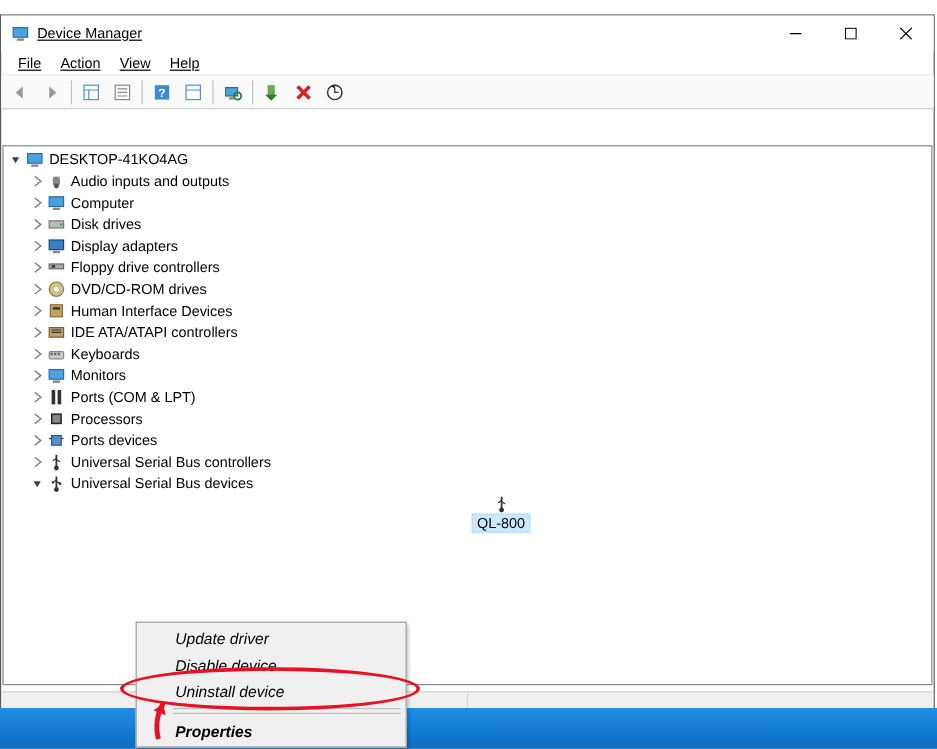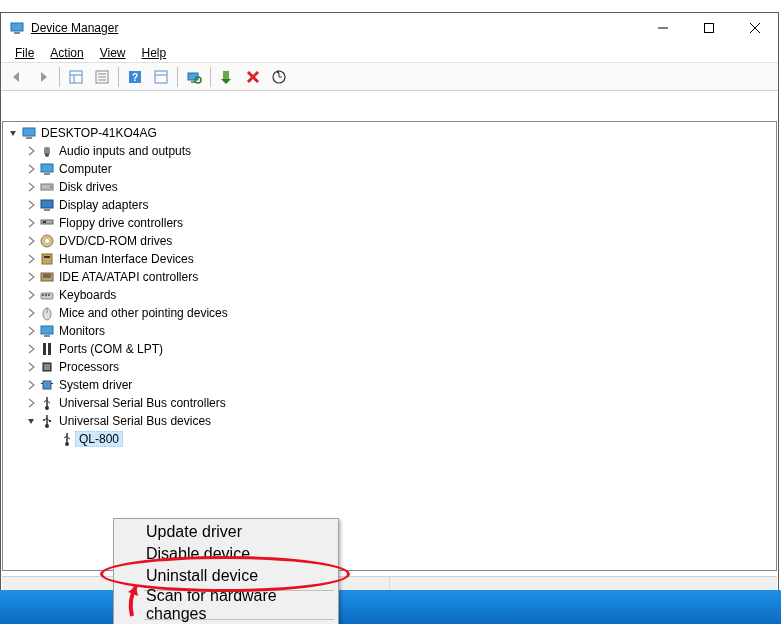--- a/index.html
+++ b/index.html
@@ -22,28 +22,28 @@
 .tool-sep { width: 1px; height: 20px; background: #c0c0c0; margin: 0 2px; }
 
 .tree { position: absolute; left: 1px; right: 1px; top: 80px; bottom: 30px; border: 1px solid #828790; overflow: auto; background: #fff; padding-top: 2px; margin-top: 28px; }
 .tree-row { height: 18px; display: flex; align-items: center; font-size: 12px; white-space: nowrap; }
 .tree-row .label { padding-left: 4px; }
 .tree-row.selected .label { background: #cce8ff; border: 1px dotted #99d1ff; padding: 0 3px; }
 .expander { width: 12px; height: 12px; display: flex; align-items: center; justify-content: center; margin-right: 2px; }
 .dev-icon { width: 16px; height: 16px; display: flex; align-items: center; justify-content: center; }
 .indent1 { padding-left: 4px; }
 .indent2 { padding-left: 22px; }
-.indent3 { padding-left: 56px; }
+.indent3 { padding-left: 56px; flex-direction: column; }
 
 .statusbar { position: absolute; left: 1px; right: 1px; bottom: 1px; height: 24px; background: #f0f0f0; border-top: 1px solid #d0d0d0; display: flex; }
 .statusbar .cell { flex:1; border-right: 1px solid #d8d8d8; }
 .statusbar .cell:last-child { border-right: none; }
 
 .context-menu { position: absolute; left: 113px; top: 518px; width: 226px; background: #f0f0f0; border: 1px solid #a0a0a0; box-shadow: 2px 2px 3px rgba(0,0,0,.25); padding: 2px; z-index: 50; }
-.ctx-item { height: 22px; display: flex; align-items: center; padding-left: 30px; font-size: 16px; }
+.ctx-item { height: 22px; display: flex; align-items: center; padding-left: 30px; font-size: 13px; font-style: italic; }
 .ctx-item.bold { font-weight: bold; }
 .ctx-sep { height: 1px; background: #c0c0c0; margin: 3px 2px 3px 28px; }
 .ctx-icon-col { position: absolute; left: 2px; top: 2px; bottom: 2px; width: 26px; background: #f0f0f0; }
 
 .taskbar { position: absolute; left: 0; bottom: 0; width: 781px; height: 34px; background: linear-gradient(#1f8fe8, #0c6bc0); z-index: 1; }
 
 .annotation-ellipse { position: absolute; left: 100px; top: 556px; width: 250px; height: 36px; border: 3px solid #e81123; border-radius: 50%; z-index: 60; pointer-events: none; }
 .annotation-arrow { position: absolute; left: 118px; top: 580px; z-index: 60; pointer-events: none; }
 </style>
 </head>
@@ -304,34 +304,20 @@
           <span class="label">Keyboards</span>
         </div>
         <div class="tree-row indent2">
           <span class="expander">
             <svg width="10" height="10" viewBox="0 0 10 10">
               <path d="M3 1 L8 5 L3 9" fill="none" stroke="#808080" stroke-width="1.2"></path>
             </svg>
           </span>
           <span class="dev-icon">
             <svg viewBox="0 0 16 16">
-              <ellipse cx="8" cy="9" rx="4" ry="6" fill="#ddd" stroke="#888"></ellipse>
-              <line x1="8" y1="3" x2="8" y2="8" stroke="#888"></line>
-            </svg>
-          </span>
-          <span class="label">Mice and other pointing devices</span>
-        </div>
-        <div class="tree-row indent2">
-          <span class="expander">
-            <svg width="10" height="10" viewBox="0 0 10 10">
-              <path d="M3 1 L8 5 L3 9" fill="none" stroke="#808080" stroke-width="1.2"></path>
-            </svg>
-          </span>
-          <span class="dev-icon">
-            <svg viewBox="0 0 16 16">
               <rect x="2" y="3" width="12" height="8" fill="#4aa3df" stroke="#2b6ca3"></rect>
               <rect x="5" y="12" width="6" height="2" fill="#888"></rect>
             </svg>
           </span>
           <span class="label">Monitors</span>
         </div>
         <div class="tree-row indent2">
           <span class="expander">
             <svg width="10" height="10" viewBox="0 0 10 10">
               <path d="M3 1 L8 5 L3 9" fill="none" stroke="#808080" stroke-width="1.2"></path>
@@ -365,21 +351,21 @@
               <path d="M3 1 L8 5 L3 9" fill="none" stroke="#808080" stroke-width="1.2"></path>
             </svg>
           </span>
           <span class="dev-icon">
             <svg viewBox="0 0 16 16">
               <rect x="4" y="4" width="8" height="8" fill="#5a8fc8" stroke="#2a5a8a"></rect>
               <rect x="2" y="6" width="2" height="1" fill="#333"></rect>
               <rect x="12" y="6" width="2" height="1" fill="#333"></rect>
             </svg>
           </span>
-          <span class="label">System driver</span>
+          <span class="label">Ports devices</span>
         </div>
         <div class="tree-row indent2">
           <span class="expander">
             <svg width="10" height="10" viewBox="0 0 10 10">
               <path d="M3 1 L8 5 L3 9" fill="none" stroke="#808080" stroke-width="1.2"></path>
             </svg>
           </span>
           <span class="dev-icon">
             <svg viewBox="0 0 16 16">
               <circle cx="8" cy="13" r="2" fill="#333"></circle>
@@ -424,21 +410,20 @@
       <div class="cell"></div>
   </div>
 </div>
 
 <div class="context-menu">
   <div class="ctx-icon-col"></div>
   <div class="ctx-item">Update driver</div>
   <div class="ctx-item">Disable device</div>
   <div class="ctx-item">Uninstall device</div>
   <div class="ctx-sep"></div>
-  <div class="ctx-item">Scan for hardware changes</div>
   <div class="ctx-sep"></div>
   <div class="ctx-item bold">Properties</div>
 </div>
 
 <div class="annotation-ellipse"></div>
 <svg class="annotation-arrow" width="28" height="38">
     <path d="M14 36 Q10 20 18 6" stroke="#e81123" stroke-width="4" fill="none"></path>
     <path d="M18 6 L10 12 L20 16 Z" fill="#e81123"></path>
   </svg>
 

